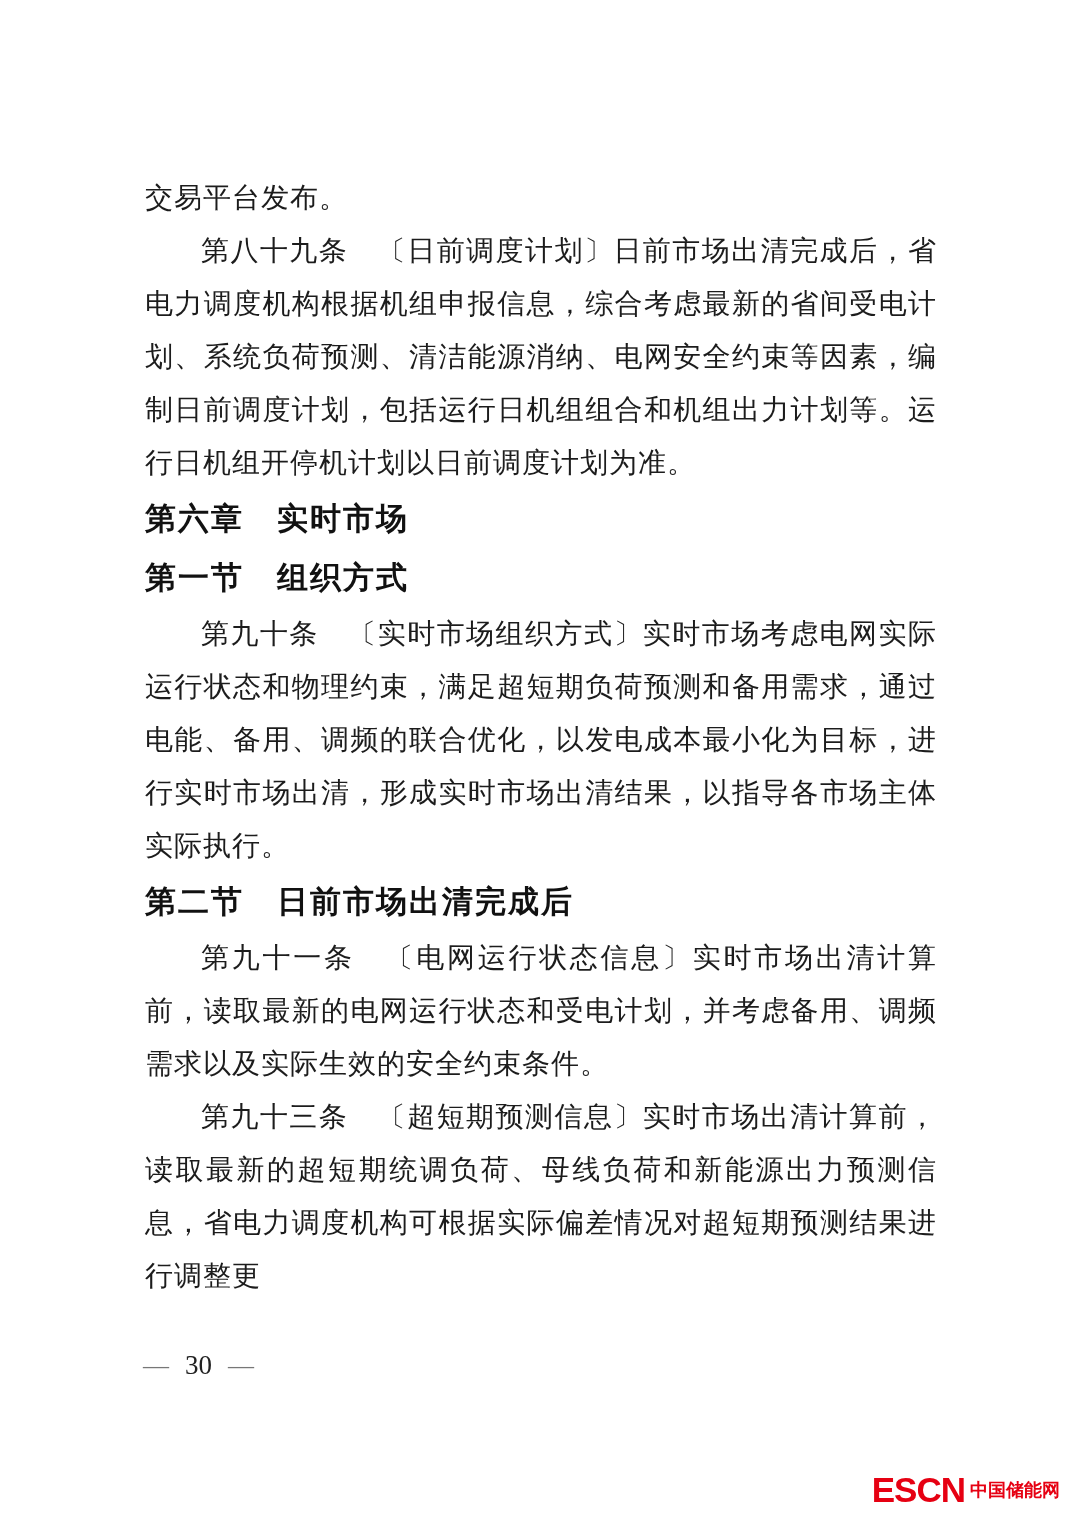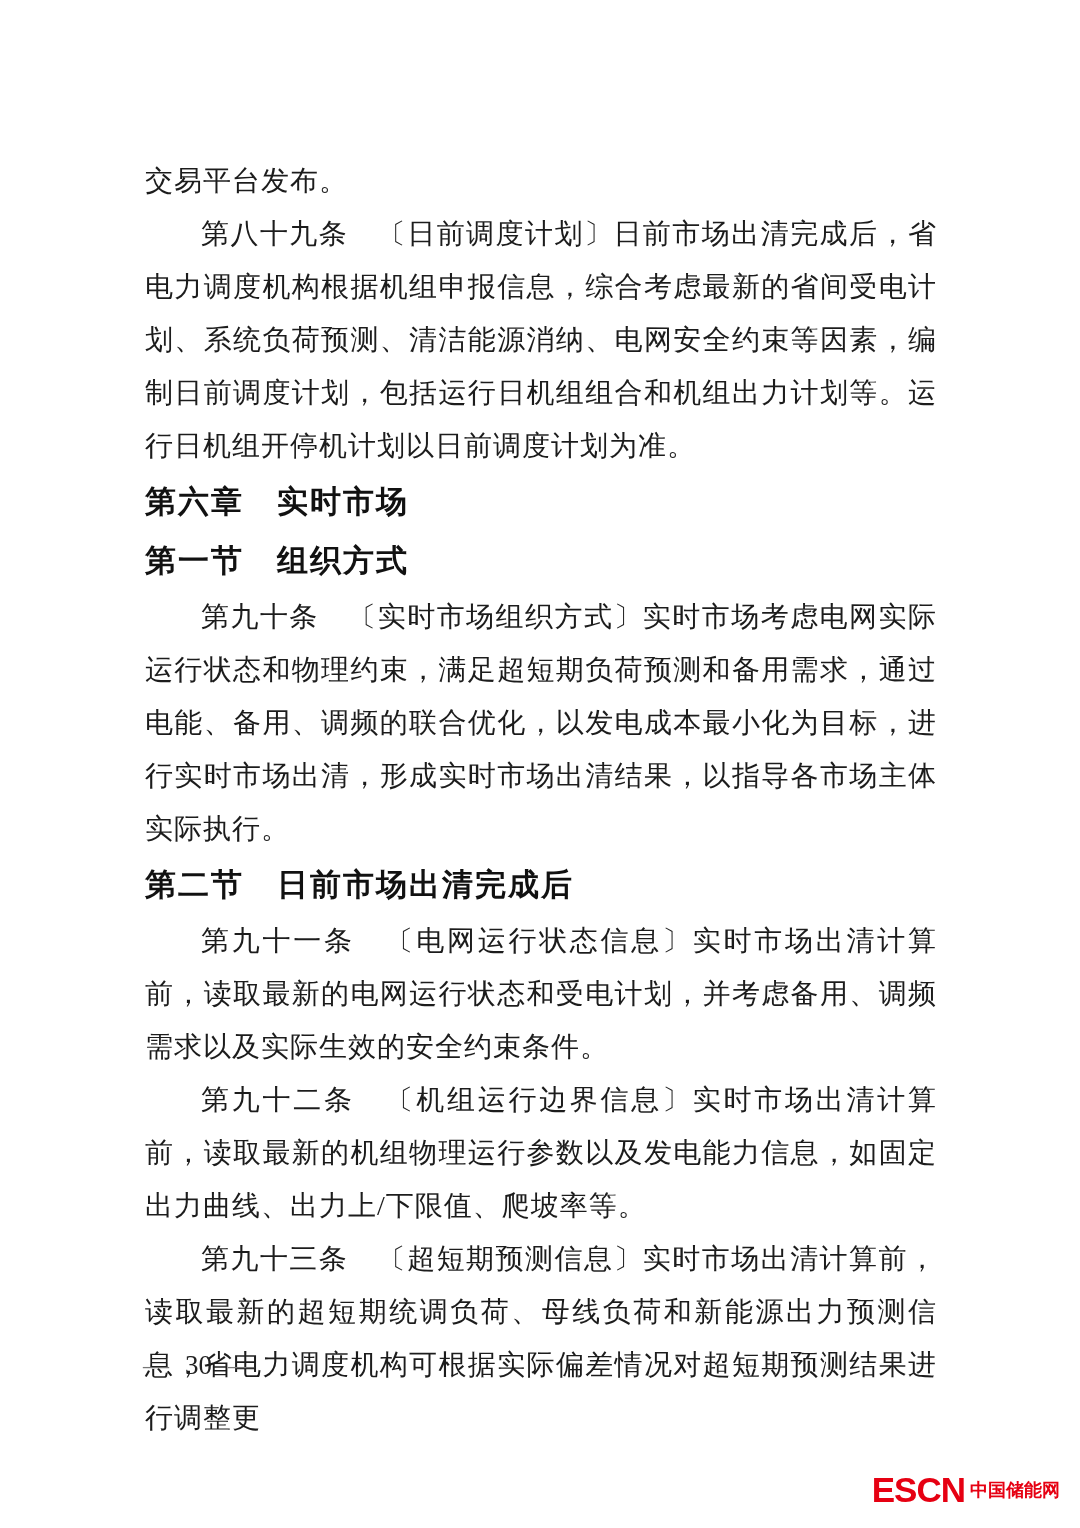--- a/index.html
+++ b/index.html
@@ -15,21 +15,21 @@
     font-family: "Liberation Serif", "DejaVu Serif", serif;
   }
   .page {
     position: absolute;
     inset: 0;
     background: #ffffff;
   }
   .content {
     position: absolute;
     left: 145px;
-    top: 154px;
+    top: 171px;
     width: 792px;
     color: #1c1c1c;
   }
   .para {
     margin: 0;
     font-size: 28px;
     line-height: 53px;
     letter-spacing: 1px;
     text-align: justify;
     text-justify: inter-ideograph;
@@ -92,21 +92,20 @@
 <div class="page">
 
   <main class="content">
     <p class="para no-indent">交易平台发布。</p>
     <p class="para">第八十九条　〔日前调度计划〕日前市场出清完成后，省电力调度机构根据机组申报信息，综合考虑最新的省间受电计划、系统负荷预测、清洁能源消纳、电网安全约束等因素，编制日前调度计划，包括运行日机组组合和机组出力计划等。运行日机组开停机计划以日前调度计划为准。</p>
     <h1 class="chapter-heading">第六章　实时市场</h1>
     <h2 class="section-heading">第一节　组织方式</h2>
     <p class="para">第九十条　〔实时市场组织方式〕实时市场考虑电网实际运行状态和物理约束，满足超短期负荷预测和备用需求，通过电能、备用、调频的联合优化，以发电成本最小化为目标，进行实时市场出清，形成实时市场出清结果，以指导各市场主体实际执行。</p>
     <h2 class="section-heading">第二节　日前市场出清完成后</h2>
     <p class="para">第九十一条　〔电网运行状态信息〕实时市场出清计算前，读取最新的电网运行状态和受电计划，并考虑备用、调频需求以及实际生效的安全约束条件。</p>
-    <p class="para">第九十二条　〔机组运行边界信息〕实时市场出清计算前，读取最新的机组物理运行参数以及发电能力信息，如固定出力曲线、出力上/下限值、爬坡率等。</p>
     <p class="para">第九十三条　〔超短期预测信息〕实时市场出清计算前，读取最新的超短期统调负荷、母线负荷和新能源出力预测信息，省电力调度机构可根据实际偏差情况对超短期预测结果进行调整更</p>
   </main>
 
   <div class="footer">
     <span class="dash">—</span>
     <span class="num">30</span>
     <span class="dash">—</span>
   </div>
 
   <div class="logo">

